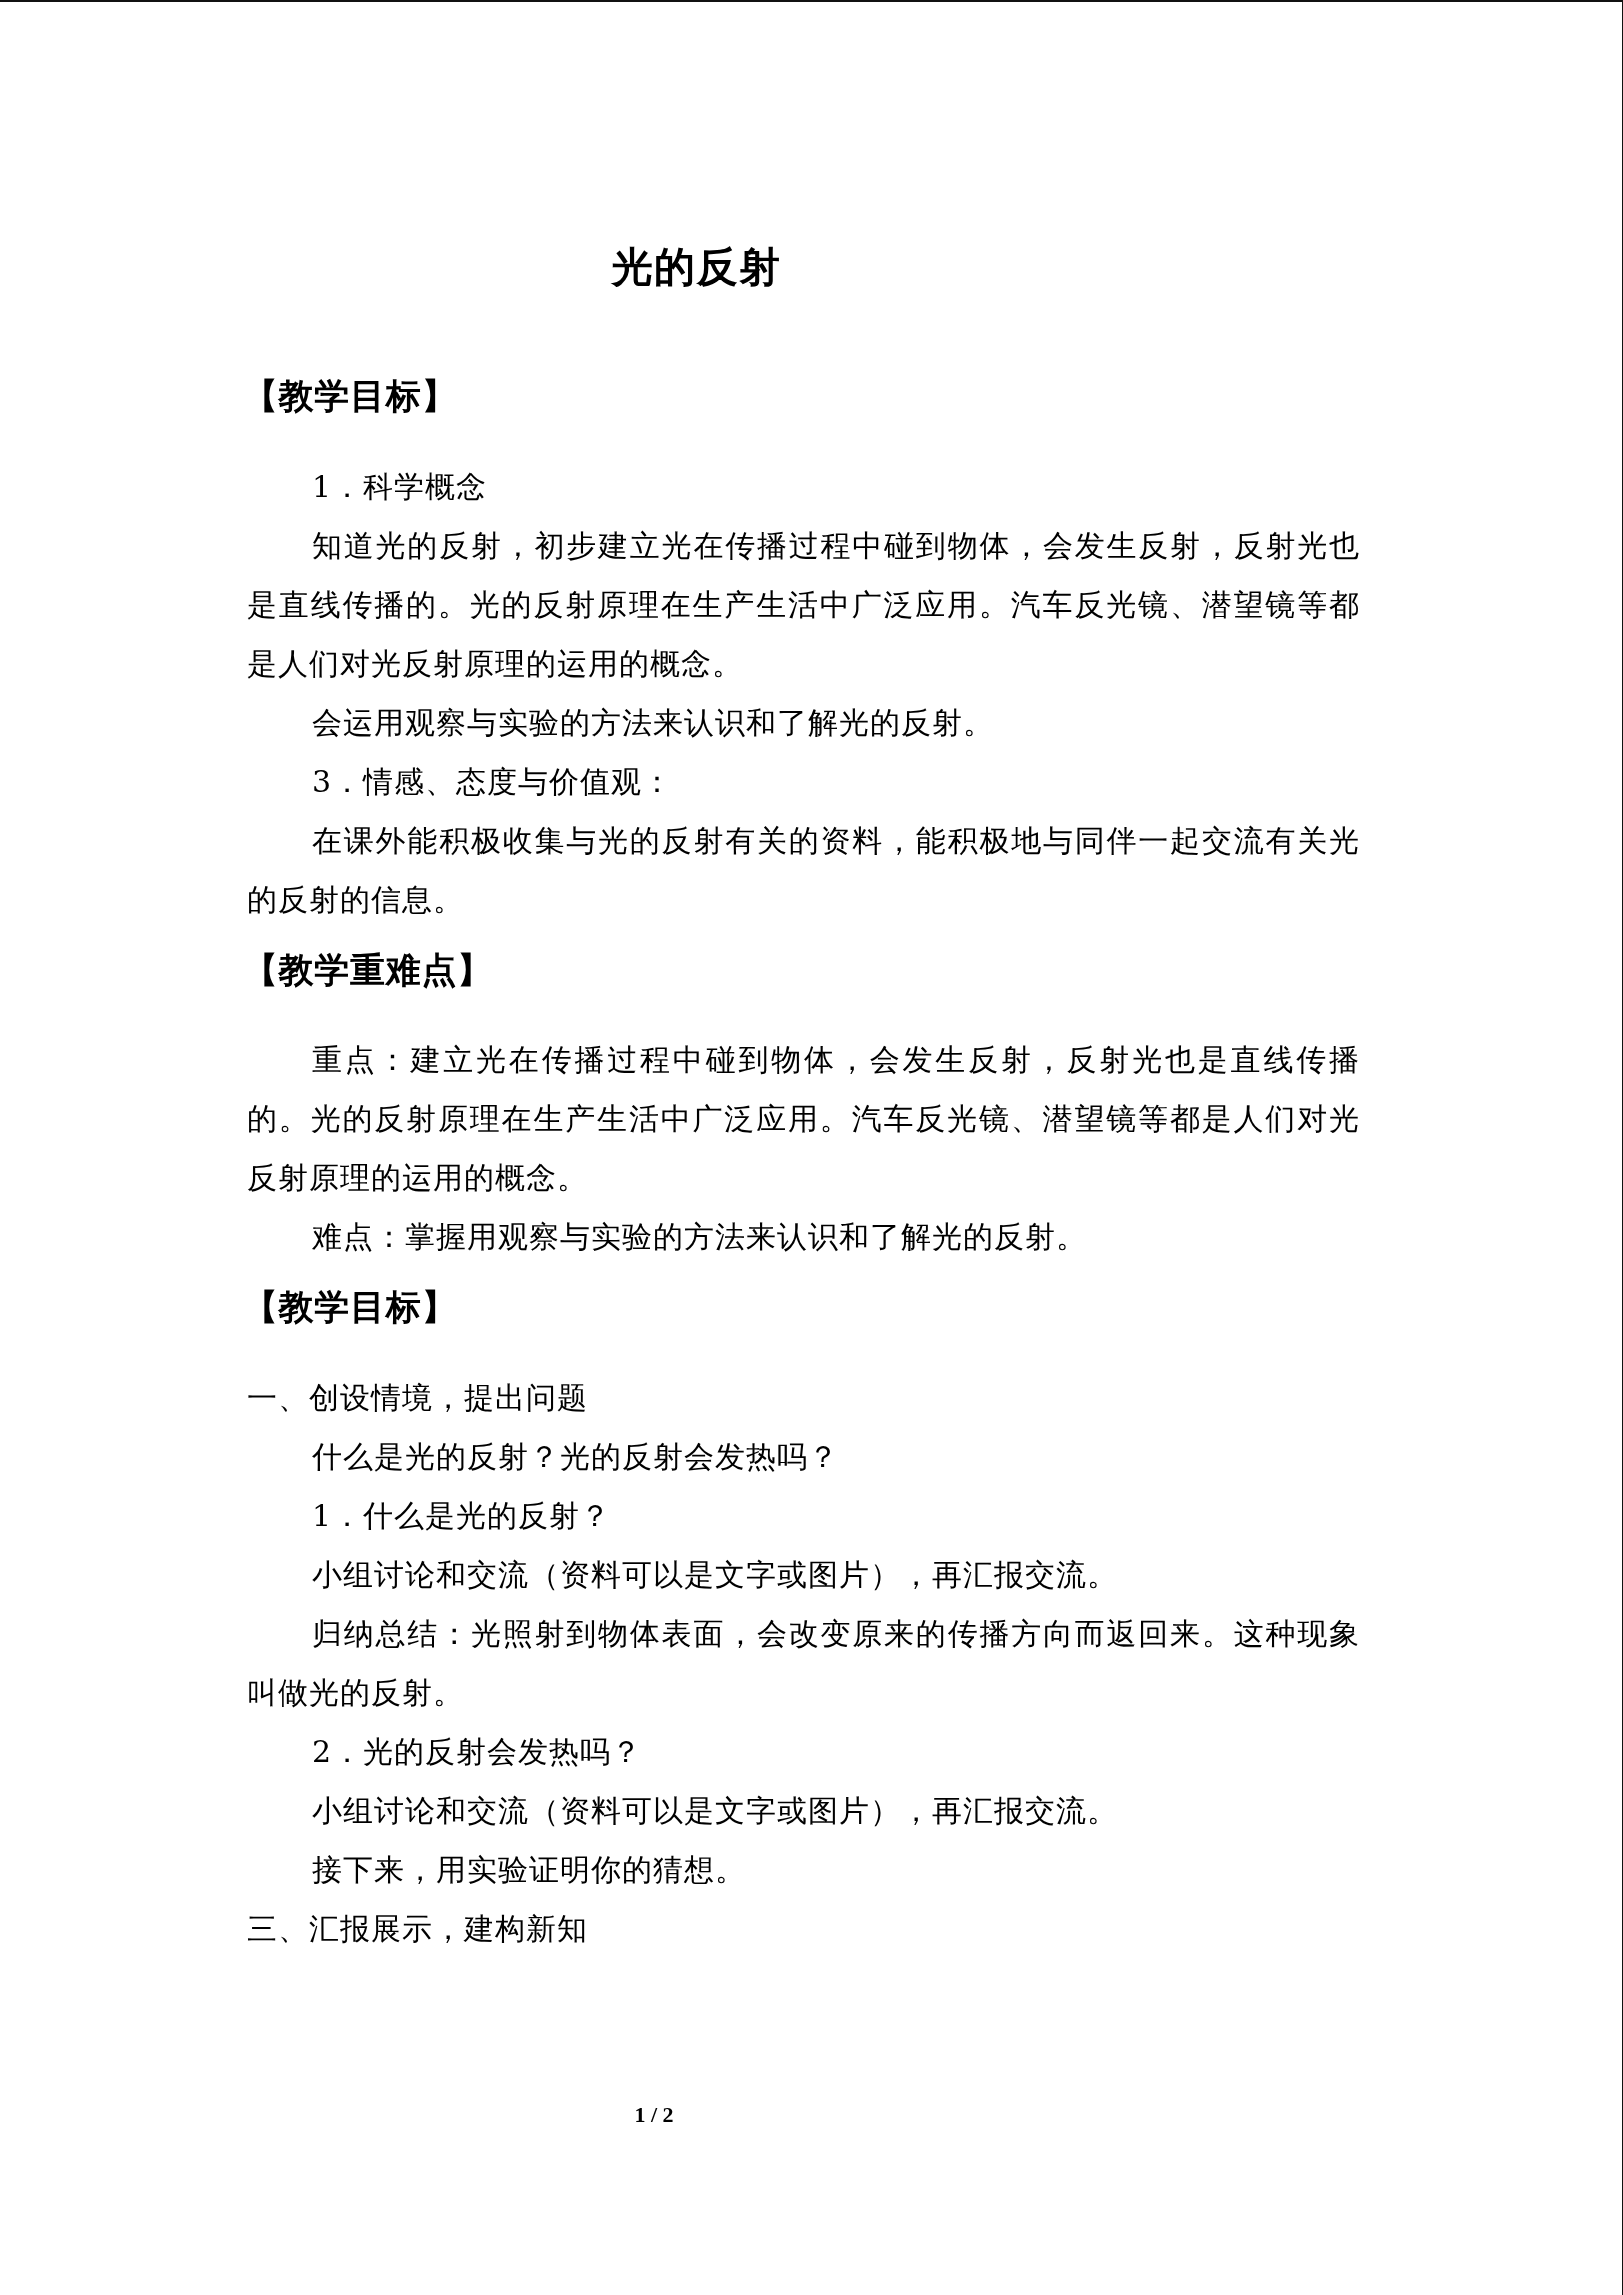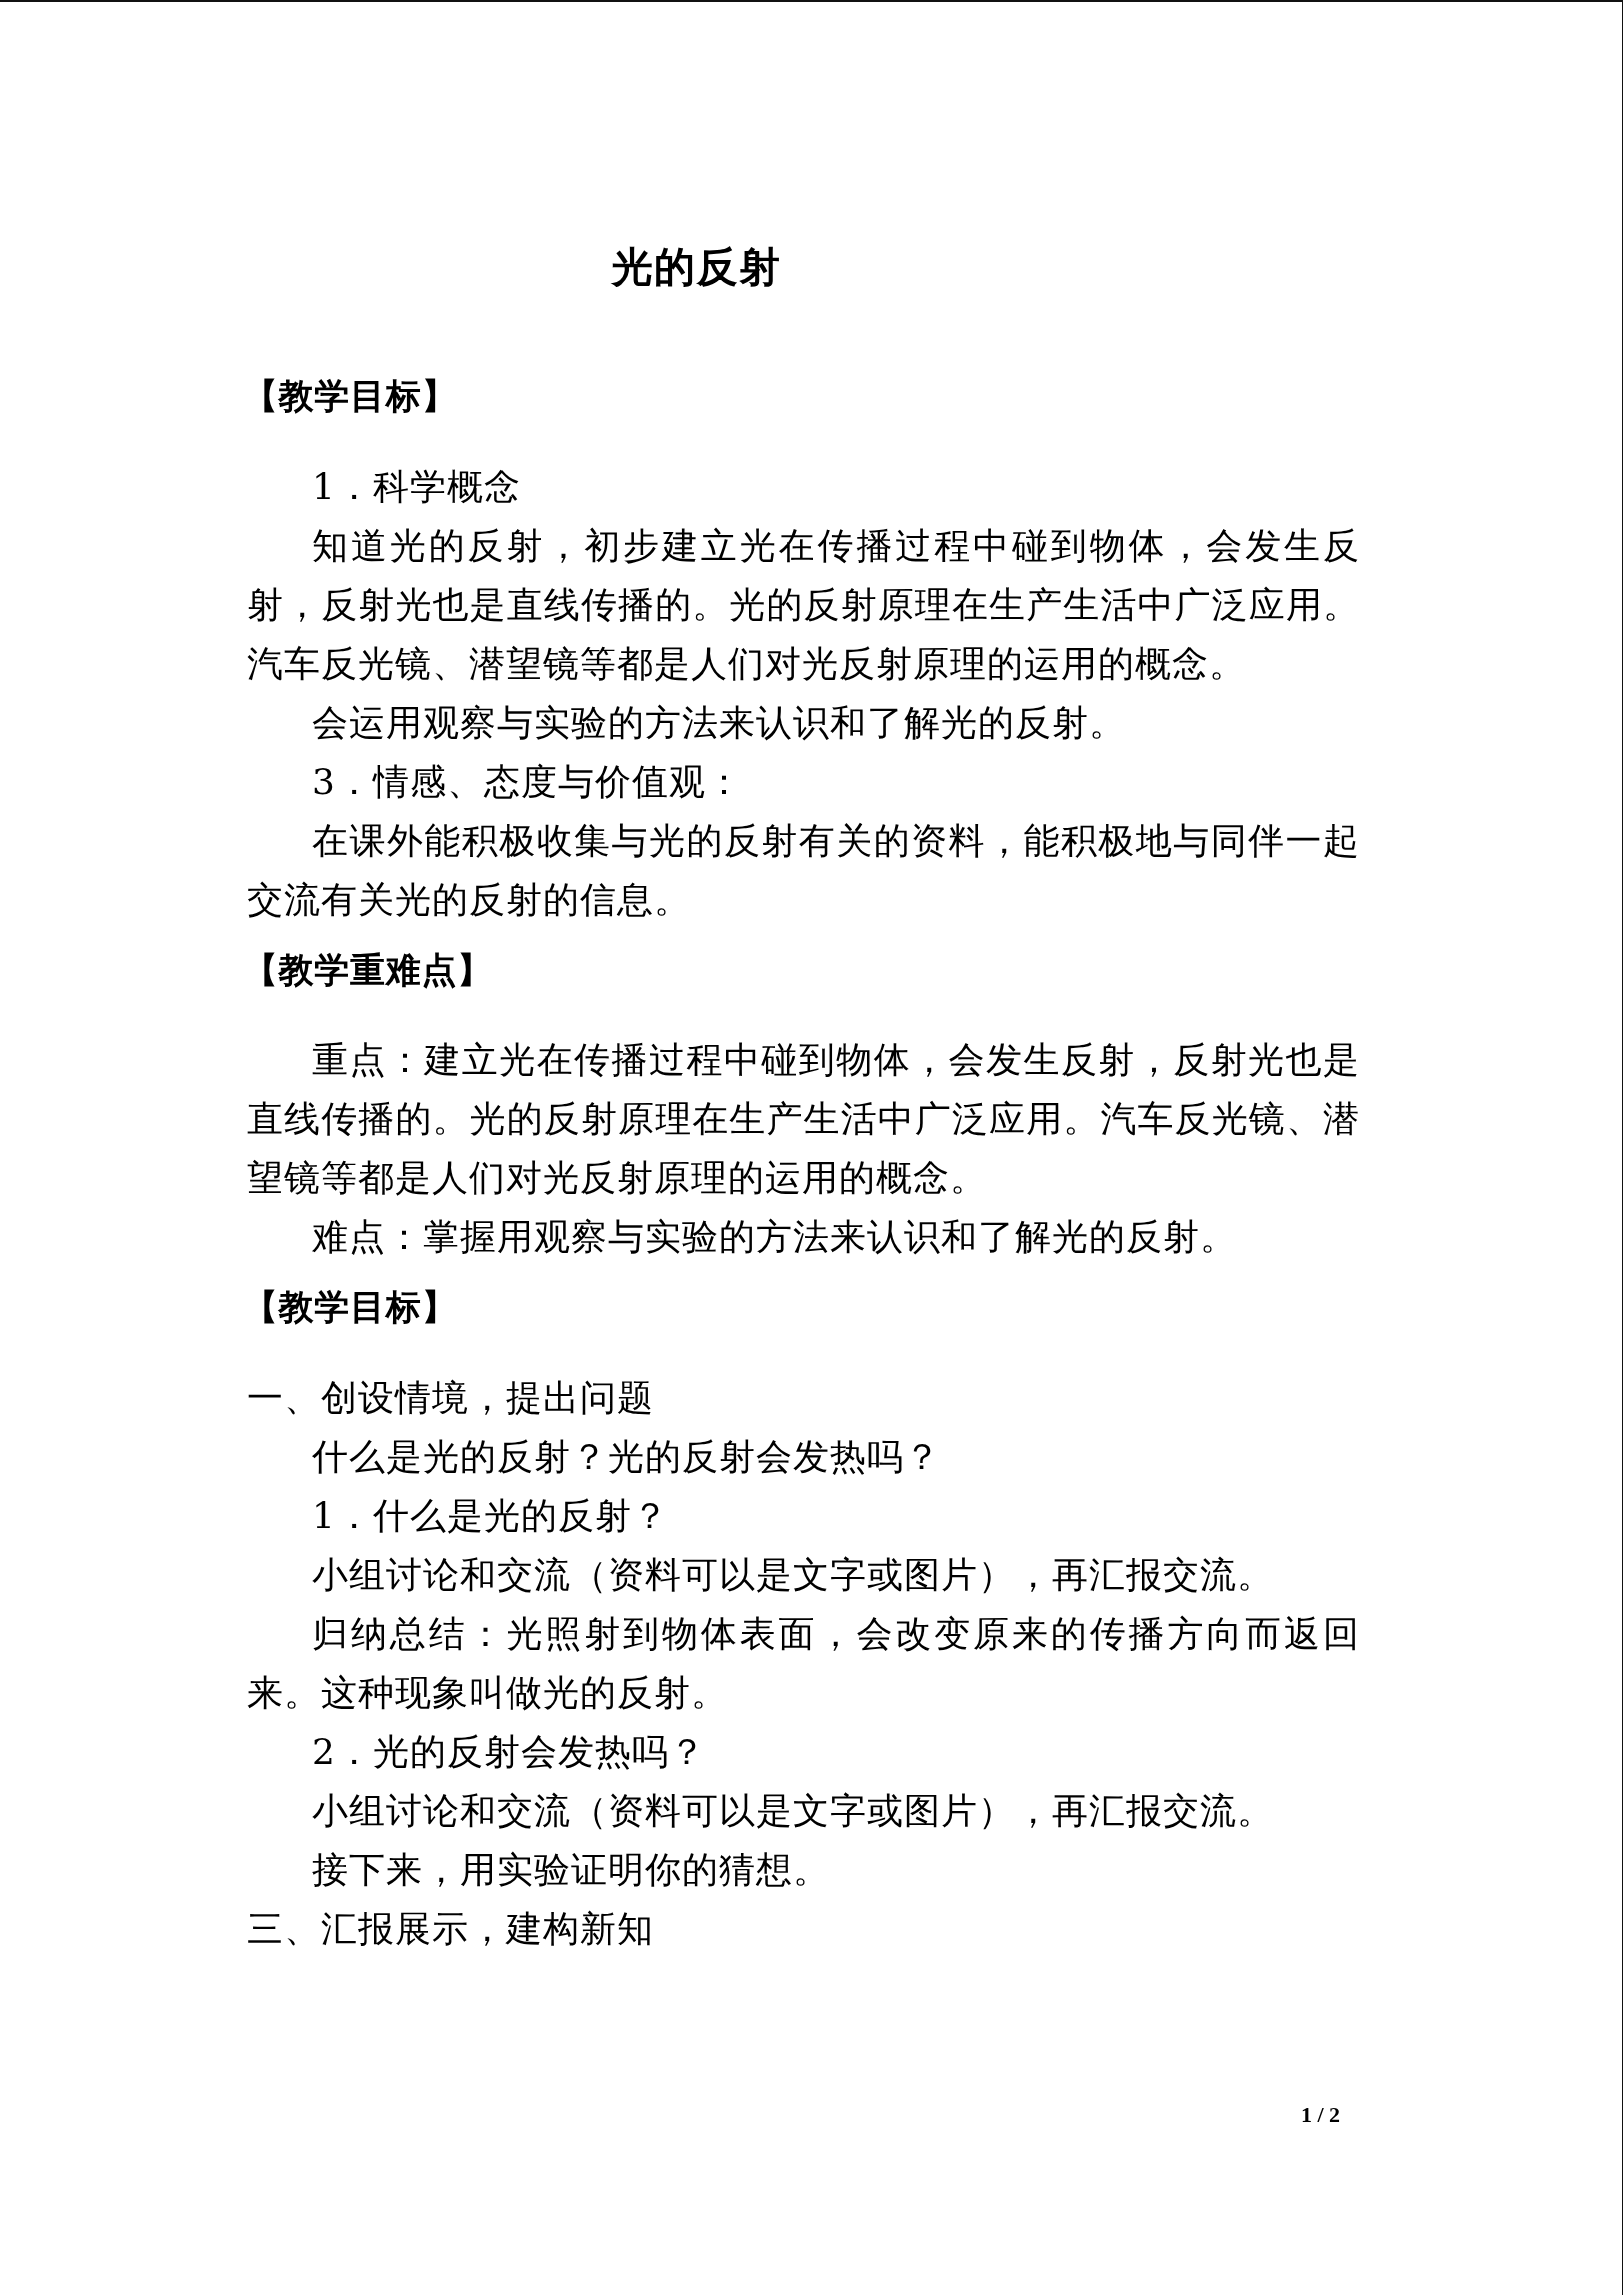--- a/index.html
+++ b/index.html
@@ -45,38 +45,37 @@
     }
     .section-heading {
       font-size: 35px;
       font-weight: bold;
       line-height: 61px;
       margin: 10px;
       letter-spacing: 0.7px;
       margin-left: -4.1px;
     }
     .line {
-      font-size: 36px;
+      font-size: 30px;
       line-height: 59px;
       margin: 0;
       text-align: justify;
       letter-spacing: 1px;
     }
     .indent { text-indent: 65px; }
     .gap-after-heading { height: 20.5px; }
     .page-number {
       position: absolute;
       left: 0; top: 2101px;
       width: 1308px;
-      text-align: right;
+      text-align: center;
       font-family: "Liberation Serif", "DejaVu Serif", serif;
       font-weight: bold;
       font-size: 22px;
       line-height: 27px;
-      margin-left: 32px;
     }
   </style>
 </head>
 <body>
 
 <div class="page-border-top"></div>
 <div class="page-border-right"></div>
 
 <h1 class="doc-title">光的反射</h1>
 

